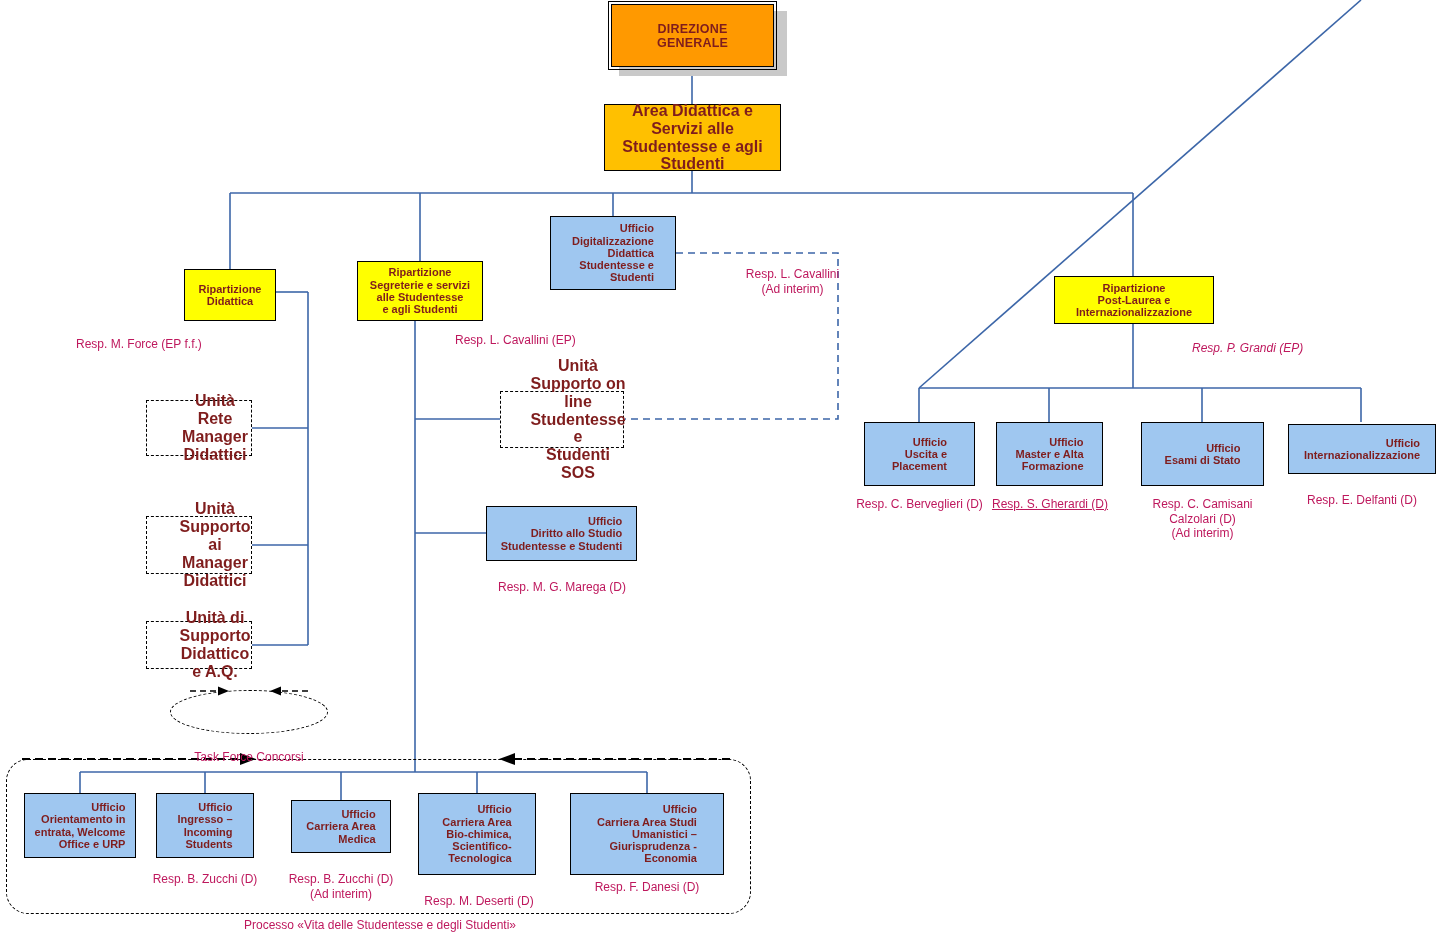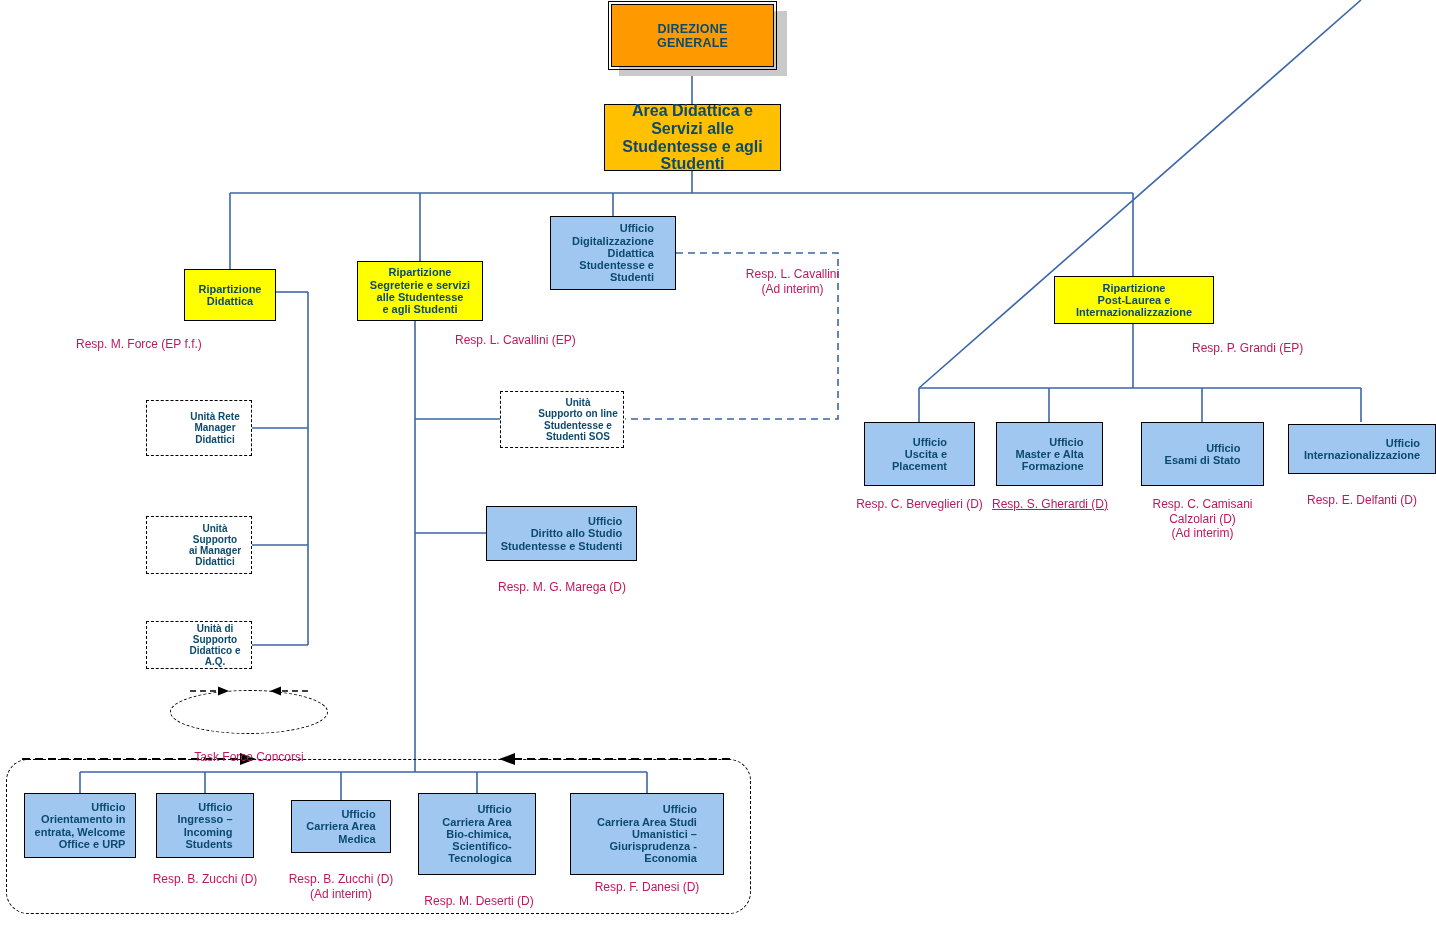--- a/index.html
+++ b/index.html
@@ -12,42 +12,42 @@
     overflow:hidden;
   }
   #stage { position:absolute; left:0; top:0; width:1436px; height:936px; }
   #wires { position:absolute; left:0; top:0; width:1436px; height:936px; pointer-events:none; }
 
   .box {
     position:absolute;
     display:flex; align-items:center; justify-content:center;
     text-align:center;
     font-weight:bold;
-    color:#0c4a6e;
+    color:#7f1d1d;
     line-height:1.12;
     white-space:pre-line;
     z-index:3;
   }
   .box.orange {
     background:#FF9900;
     border:1.5px solid #000;
     outline:1.5px solid #000;
     outline-offset:2px;
     font-size:12.5px;
     letter-spacing:.2px;
   }
   .shadow {
     position:absolute;
     background:#c9c9c9;
     z-index:1;
   }
   .box.amber { background:#FFC000; border:1.5px solid #000; font-size:16px; }
   .box.yellow { background:#FFFF00; border:1.5px solid #000; font-size:11px; }
   .box.blue  { background:#9FC7F0; border:1.5px solid #000; font-size:11px;text-align:right; }
-  .box.dashdot { background:transparent; border:1.6px dashed #000; font-size:10px;padding-left:32px; }
+  .box.dashdot { background:transparent; border:1.6px dashed #000; font-size:16px;padding-left:32px; }
 
   .caption {
     position:absolute;
     font-size:12px;
     color:#be185d;
     font-weight:normal;
     text-align:center;
     line-height:1.22;
     white-space:pre-line;
     z-index:3;
@@ -158,21 +158,21 @@
 
   <div class="box yellow" style="left:357px;top:261px;width:126px;height:60px;">Ripartizione
 Segreterie e servizi
 alle Studentesse
 e agli Studenti</div>
   <div class="caption left" style="left:455px;top:333px;width:240px;">Resp. L. Cavallini (EP)</div>
 
   <div class="box yellow" style="left:1054px;top:276px;width:160px;height:48px;">Ripartizione
 Post-Laurea e
 Internazionalizzazione</div>
-  <div class="caption left" style="left:1192px;top:341px;width:220px;">Resp. P. Grandi (EP)</div>
+  <div class="caption left" style="left:1192px;top:341px;width:220px;font-style:italic;">Resp. P. Grandi (EP)</div>
 
   <div class="box dashdot" style="left:146px;top:400px;width:106px;height:56px;">Unità Rete
 Manager
 Didattici</div>
 
   <div class="box dashdot" style="left:146px;top:516px;width:106px;height:58px;">Unità Supporto
 ai Manager
 Didattici</div>
 
   <div class="box dashdot" style="left:146px;top:621px;width:106px;height:48px;">Unità di Supporto
@@ -206,20 +206,21 @@
 
   <div class="box blue" style="left:1288px;top:424px;width:148px;height:50px;">Ufficio
 Internazionalizzazione</div>
   <div class="caption" style="left:1288px;top:493px;width:148px;">Resp. E. Delfanti (D)</div>
 
   <div class="taskforce" style="left:170px;top:690px;width:158px;height:44px;"></div>
   <div class="caption" style="left: 150px; width: 198px; top: 721px; margin-top: 29px;">Task Force Concorsi</div>
   <div class="caption" style="left:0;top:0;width:0;height:0;overflow:hidden;"></div>
 
   <div class="processbox" style="left:6px;top:759px;width:745px;height:155px;"></div>
+  <div class="caption" style="left:110px;top:918px;width:540px;">Processo «Vita delle Studentesse e degli Studenti»</div>
 
   <div class="box blue" style="left:24px;top:793px;width:112px;height:65px;">Ufficio
 Orientamento in
 entrata, Welcome
 Office e URP</div>
 
   <div class="box blue" style="left:156px;top:793px;width:98px;height:65px;">Ufficio
 Ingresso –
 Incoming
 Students</div>

